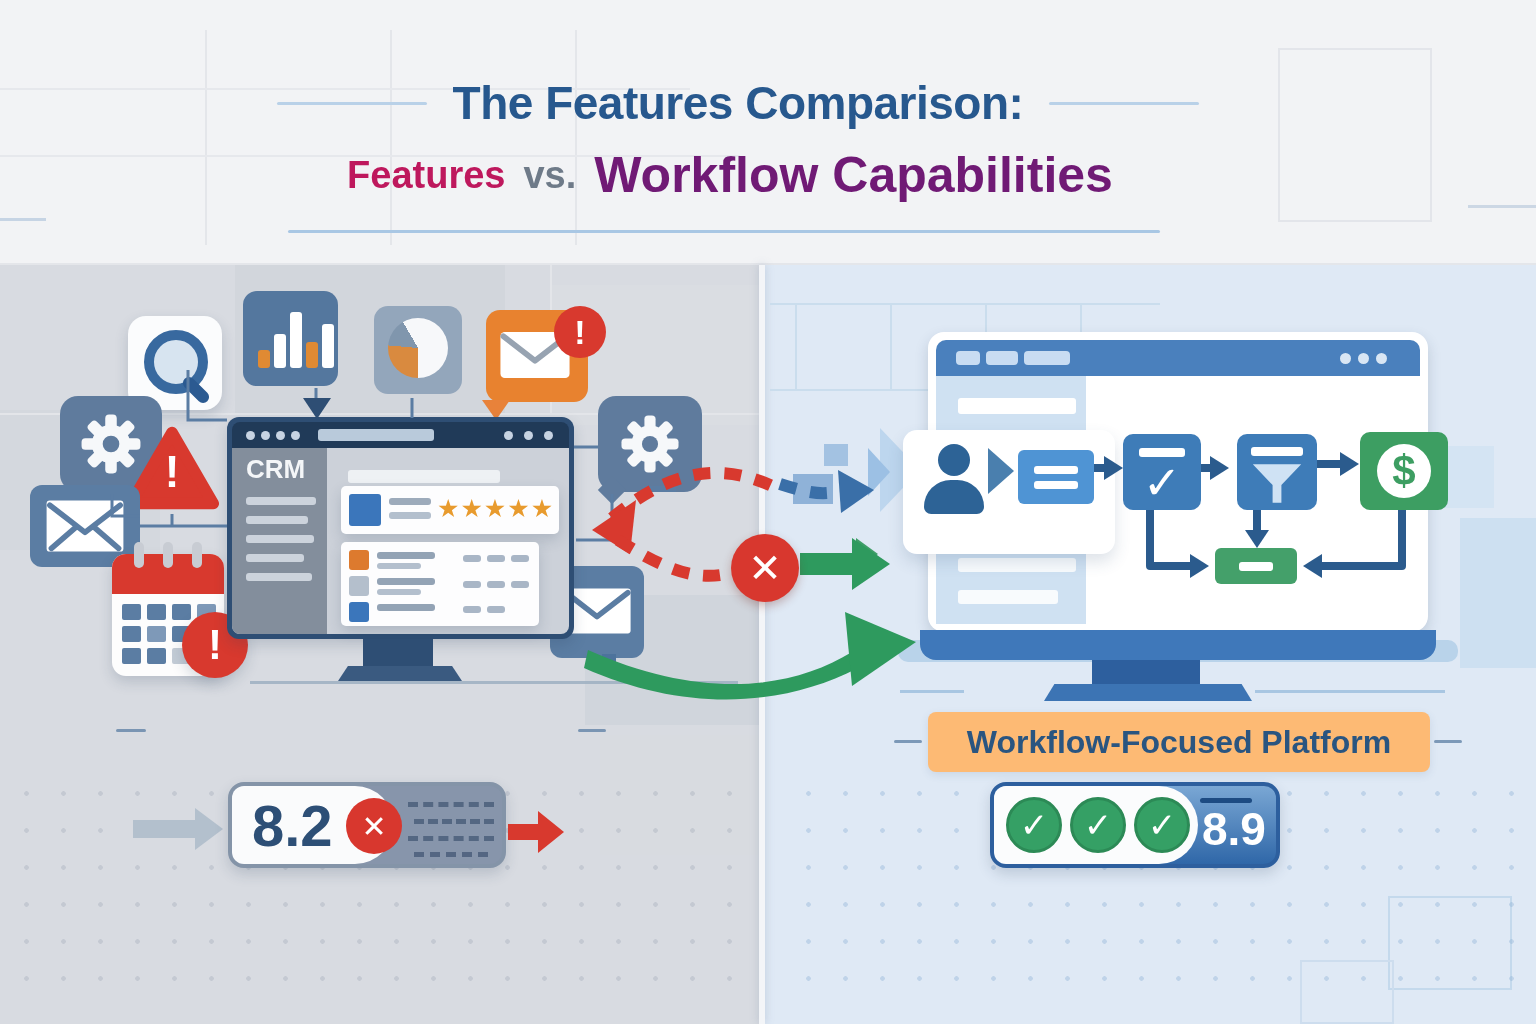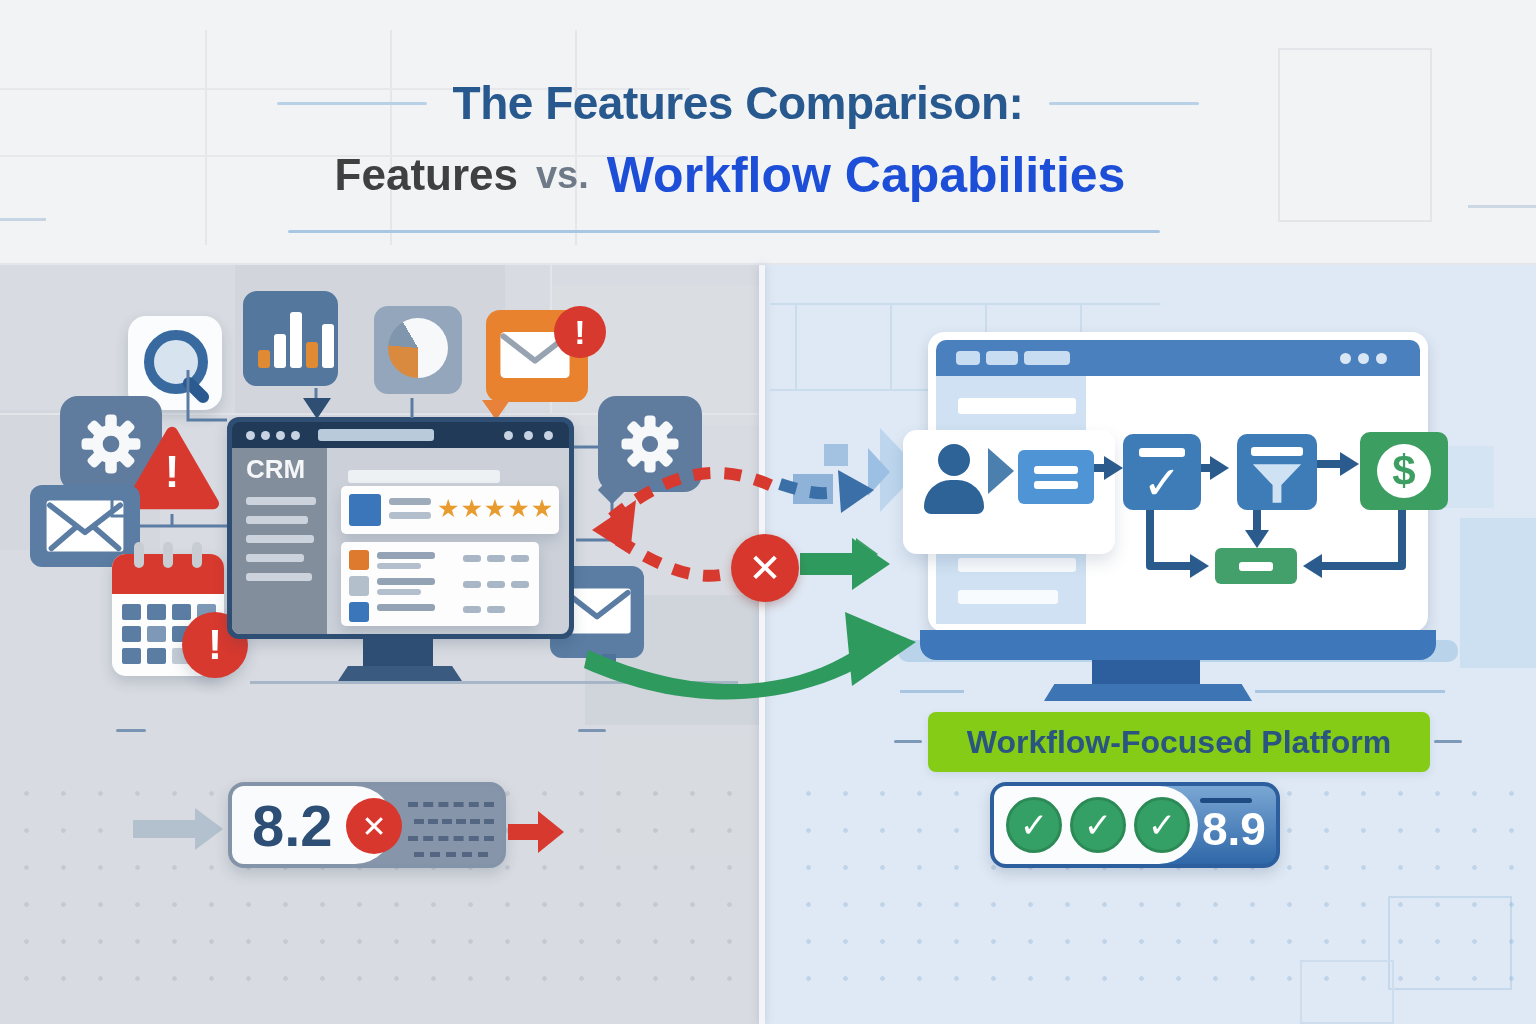--- a/index.html
+++ b/index.html
@@ -5,23 +5,23 @@
   html,body{margin:0;padding:0;background:#e9ebee;}
   #canvas{position:relative;width:1536px;height:1024px;overflow:hidden;
     font-family:"Liberation Sans","DejaVu Sans",sans-serif;background:#f2f3f5;}
   .ab{position:absolute;}
   .flex{display:flex;align-items:center;justify-content:center;}
   .sh{box-shadow:0 6px 14px rgba(40,60,90,.18);}
   .tile{border-radius:14px;}
   .bar{border-radius:3px;}
   .hline{height:3px;background:#b9d1e8;border-radius:2px;}
   .title1{font-size:46px;font-weight:800;color:#27588e;letter-spacing:-.5px;white-space:nowrap;}
-  .t-red{font-size:44px;font-weight:800;color:#404040;}
+  .t-red{font-size:38px;font-weight:800;color:#be185d;}
   .t-vs{font-size:38px;font-weight:800;color:#6e7a88;}
-  .t-green{font-size:50px;font-weight:800;color:#1d4ed8;white-space:nowrap;}
+  .t-green{font-size:50px;font-weight:800;color:#701a75;white-space:nowrap;}
   .banner-label{font-size:32px;font-weight:800;color:#2a5580;white-space:nowrap;}
   .dash{height:3px;background:#5b7da3;border-radius:2px;opacity:.75;}
   .dot{border-radius:50%;background:#c7d3e2;}
   .menu-line{height:8px;background:#ccd3dc;border-radius:3px;}
   .cellline{border-radius:3px;background:#a9b6c6;}
   .dots-l{background-image:radial-gradient(#9aa4b2 2px,transparent 2.6px);background-size:37px 37px;opacity:.32;}
   .dots-r{background-image:radial-gradient(#8fb3d6 2px,transparent 2.6px);background-size:37px 37px;opacity:.4;}
   .gridline{background:#cadded;}
   .tri-r{width:0;height:0;}
   svg{display:block;}
@@ -307,21 +307,21 @@
   </div>
   <div class="ab" style="left:1360px;top:432px;width:88px;height:78px;background:#3d9e62;border-radius:10px;">
     <div class="ab flex" style="left:17px;top:12px;width:54px;height:54px;border-radius:50%;background:#fff;">
       <span style="color:#3d9e62;font-size:42px;font-weight:800;">$</span>
     </div>
   </div>
   <div class="ab" style="left:1215px;top:548px;width:82px;height:36px;background:#44a06a;border-radius:6px;">
     <div class="ab" style="left:24px;top:14px;width:34px;height:9px;background:#fff;border-radius:3px;"></div>
   </div>
 
-  <div class="ab flex" style="left:928px;top:712px;width:502px;height:60px;background:#84cc16;border-radius:8px;box-shadow:0 3px 8px rgba(60,90,130,.12);">
+  <div class="ab flex" style="left:928px;top:712px;width:502px;height:60px;background:#fdba74;border-radius:8px;box-shadow:0 3px 8px rgba(60,90,130,.12);">
     <span class="banner-label">Workflow-Focused Platform</span>
   </div>
   <div class="ab dash" style="left:894px;top:740px;width:28px;"></div>
   <div class="ab dash" style="left:1434px;top:740px;width:28px;"></div>
 
   <div class="ab sh" style="left:990px;top:782px;width:290px;height:86px;border-radius:16px;border:4px solid #2d5f9e;background:linear-gradient(180deg,#7aa7d4,#2f67a8);overflow:hidden;box-sizing:border-box;">
     <div class="ab" style="left:0;top:0;width:204px;height:78px;background:#fbfcfd;border-radius:0 44px 44px 0;"></div>
     <div class="ab flex" style="left:12px;top:11px;width:56px;height:56px;border-radius:50%;background:#35a065;border:3px solid #2c8a56;box-sizing:border-box;color:#fff;font-size:34px;font-weight:800;">
       <span>✓</span>
     </div>

